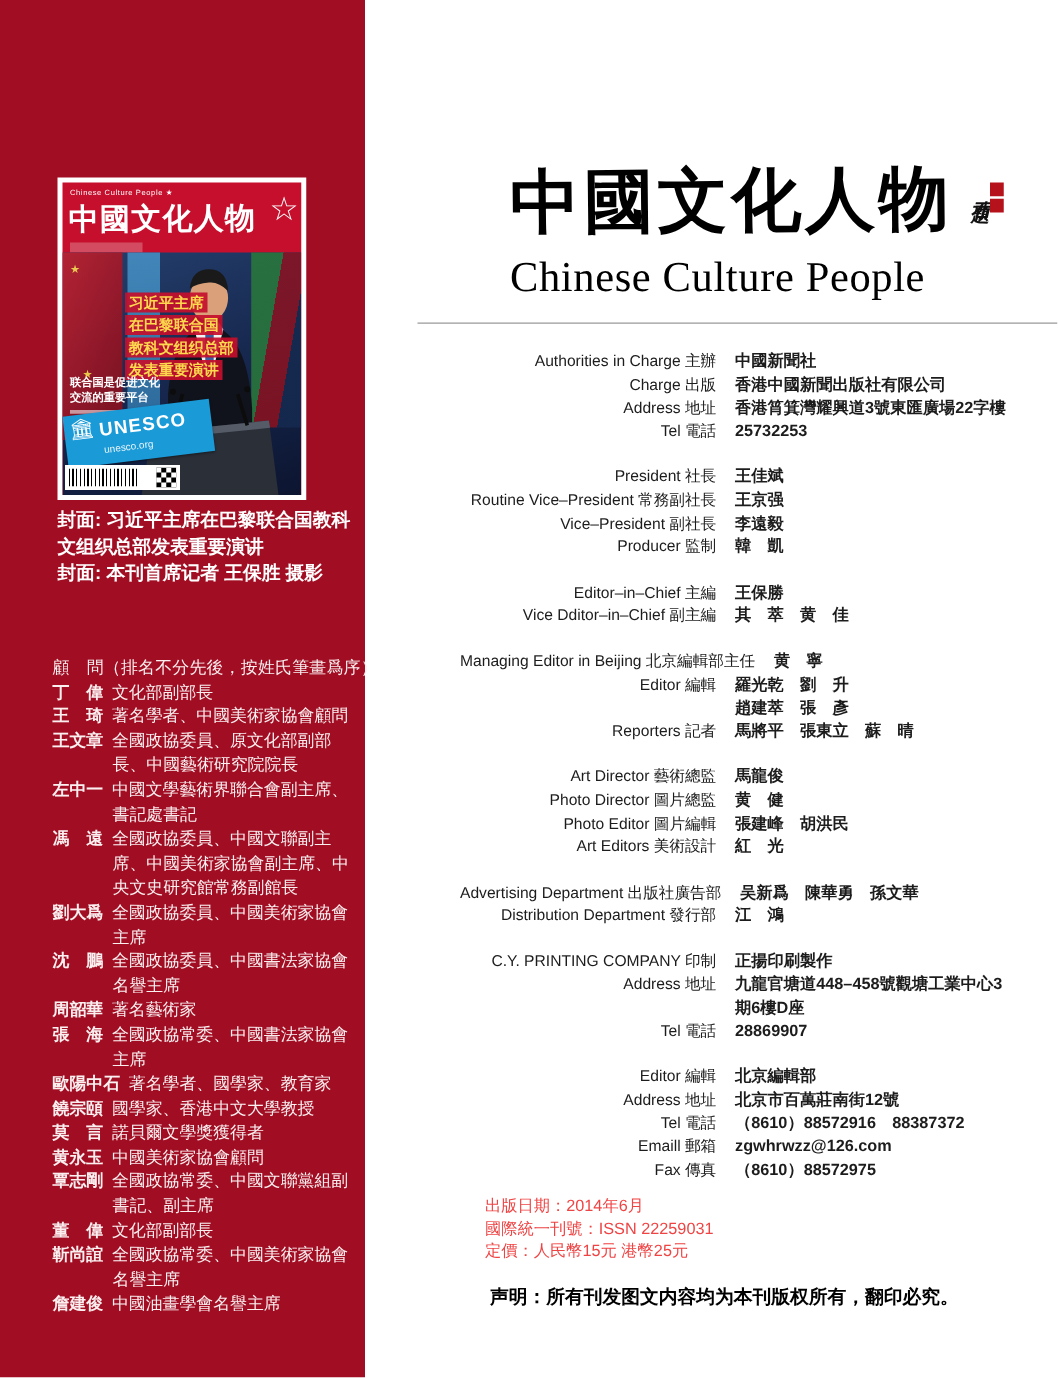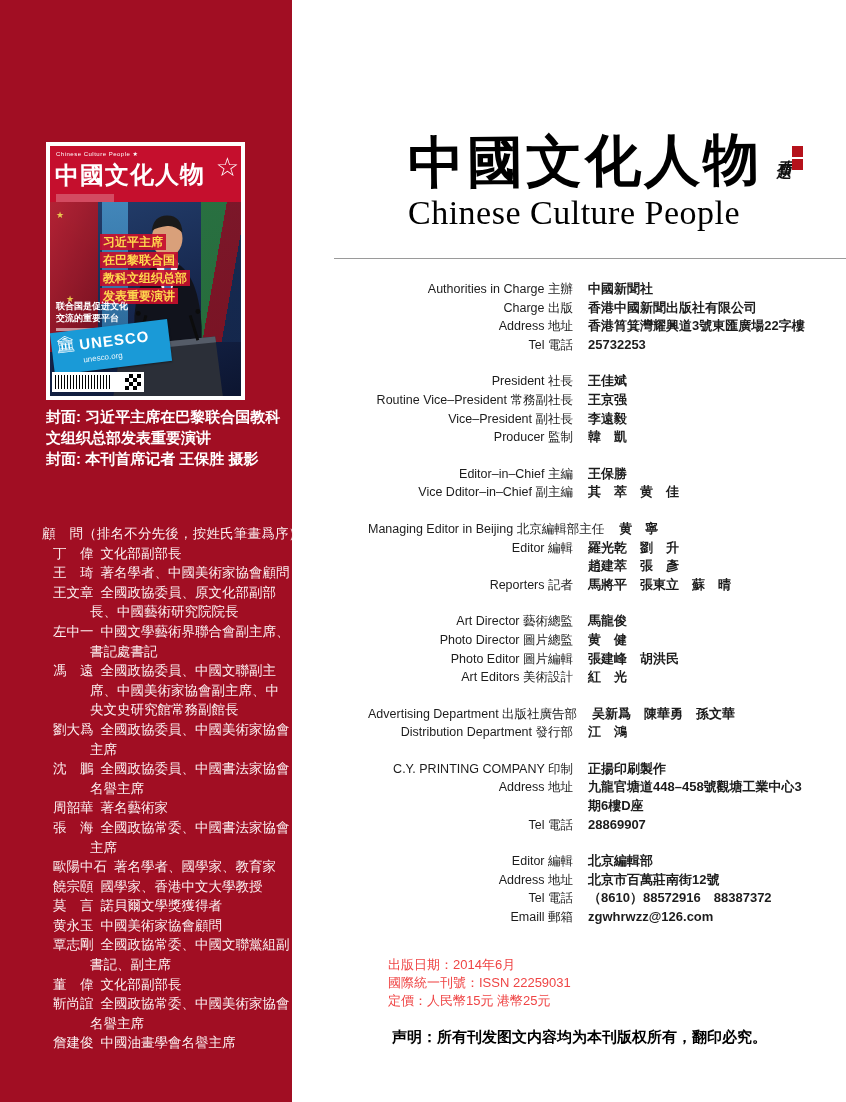--- a/index.html
+++ b/index.html
@@ -38,30 +38,30 @@
      background:conic-gradient(#000 25%,#fff 0 50%,#000 0 75%,#fff 0);background-size:8px 8px;}
 
   
   .cover-caption{position:absolute;left:46px;top:406px;width:236px;color:#ffffff;
      font-size:15px;font-weight:bold;line-height:21px;white-space:pre-wrap;}
 
   
   .advisors{position:absolute;left:42px;top:524px;width:250px;color:#fbeff0;font-size:13.5px;line-height:19.6px;}
   .adv-header{font-weight:normal;letter-spacing:.2px;white-space:nowrap;font-size:13.5px;}
   .adv-entry{padding-left:48px;text-indent:-48px;white-space:pre-wrap;}
-  .adv-name{font-weight:normal;margin-right:7px;margin-left:11px;}
+  .adv-name{font-weight:bold;margin-right:7px;}
   .adv-role{font-weight:normal;}
 
   
   .brand{position:absolute;left:408px;top:132px;width:420px;height:120px;}
   .brand-cn{font-family:"DejaVu Serif",serif;font-weight:bold;font-size:56px;letter-spacing:3px;color:#000;white-space:nowrap;transform:rotate(-.6deg);line-height:1;}
   .brand-seals{position:absolute;left:366px;top:14px;width:34px;height:78px;}
   .seal{position:absolute;width:11px;height:11px;background:#b5121b;}
   .seal-script{position:absolute;left:0;top:2px;writing-mode:vertical-rl;font-family:"DejaVu Serif",serif;font-style:italic;font-weight:bold;font-size:15px;color:#111;letter-spacing:2px;}
-  .brand-en{font-family:"Liberation Serif",serif;font-size:34px;color:#000;letter-spacing:.5px;margin-top:6px;white-space:nowrap;}
+  .brand-en{font-family:"Liberation Serif",serif;font-size:34px;color:#000;letter-spacing:.5px;margin-top:16px;white-space:nowrap;}
   .brand-rule{position:absolute;left:334px;top:258px;width:512px;height:1px;background:#9a9a9a;}
 
   
   .masthead{position:absolute;left:340px;top:280px;width:480px;}
   .mh-group{margin-bottom:18px;margin-left:28px;}
   .mh-row{display:flex;line-height:18.6px;}
   .mh-label{flex:0 0 205px;text-align:right;font-size:12.5px;color:#1c1c1c;white-space:nowrap;}
   .mh-value{margin-left:15px;font-size:13px;color:#1c1c1c;white-space:pre-wrap;width:255px;font-weight:bold;}
 
   
@@ -334,20 +334,24 @@
   <div class="mh-row">
     <div class="mh-label">Tel 電話</div>
     <div class="mh-value">（8610）88572916　88387372</div>
   </div>
 
   <div class="mh-row">
     <div class="mh-label">Emaill 郵箱</div>
     <div class="mh-value">zgwhrwzz@126.com</div>
   </div>
 
+  <div class="mh-row">
+    <div class="mh-label">Fax 傳真</div>
+    <div class="mh-value">（8610）88572975</div>
+  </div>
 </div>
     </div>
 
   <div class="pubinfo">
       <div>出版日期：2014年6月</div>
       <div>國際統一刊號：ISSN 22259031</div>
       <div>定價：人民幣15元  港幣25元</div>
     </div>
 
   <div class="declaration">声明：所有刊发图文内容均为本刊版权所有，翻印必究。</div>

